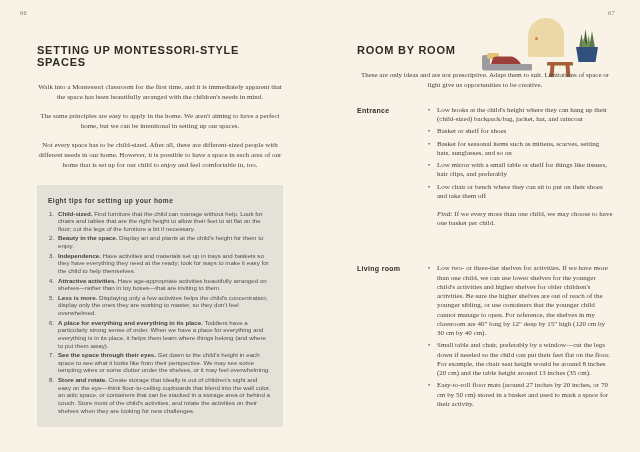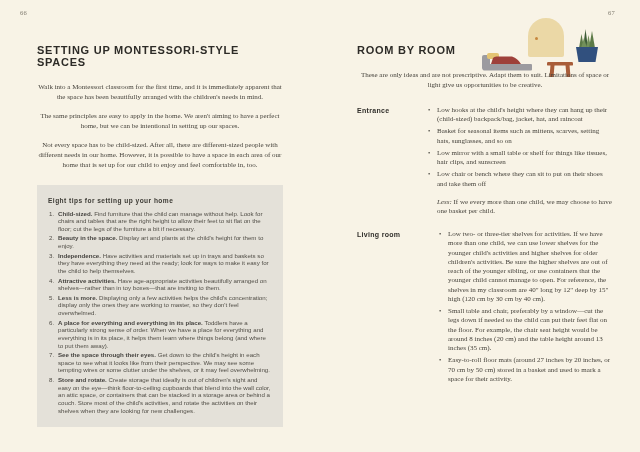--- a/index.html
+++ b/index.html
@@ -182,35 +182,39 @@
 
     <div class="section">
       <div class="section-label">Entrance</div>
       <div class="section-body">
         <div class="bullet">
             <span class="bullet-dot">•</span>
             <span class="bullet-text">Low hooks at the child's height where they can hang up their (child-sized) backpack/bag, jacket, hat, and raincoat</span>
           </div>
         <div class="bullet">
             <span class="bullet-dot">•</span>
+            <span class="bullet-text">Basket or shelf for shoes</span>
+          </div>
+        <div class="bullet">
+            <span class="bullet-dot">•</span>
             <span class="bullet-text">Basket for seasonal items such as mittens, scarves, setting hats, sunglasses, and so on</span>
           </div>
         <div class="bullet">
             <span class="bullet-dot">•</span>
-            <span class="bullet-text">Low mirror with a small table or shelf for things like tissues, hair clips, and sunscreen</span>
+            <span class="bullet-text">Low mirror with a small table or shelf for things like tissues, hair clips, and preferably</span>
           </div>
         <div class="bullet">
             <span class="bullet-dot">•</span>
             <span class="bullet-text">Low chair or bench where they can sit to put on their shoes and take them off</span>
           </div>
-        <div class="note"><span class="note-label">Less:</span><span> If we every more than one child, we may choose to have one basket per child.</span></div>
+        <div class="note"><span class="note-label">Find:</span><span> If we every more than one child, we may choose to have one basket per child.</span></div>
       </div>
     </div>
 
-    <div class="section" style="margin-top:14px;gap:11px;">
+    <div class="section" style="margin-top:36px;">
       <div class="section-label">Living room</div>
       <div class="section-body">
         <div class="bullet">
             <span class="bullet-dot">•</span>
             <span class="bullet-text">Low two- or three-tier shelves for activities. If we have more than one child, we can use lower shelves for the younger child's activities and higher shelves for older children's activities. Be sure the higher shelves are out of reach of the younger sibling, or use containers that the younger child cannot manage to open. For reference, the shelves in my classroom are 40" long by 12" deep by 15" high (120 cm by 30 cm by 40 cm).</span>
           </div>
         <div class="bullet">
             <span class="bullet-dot">•</span>
             <span class="bullet-text">Small table and chair, preferably by a window—cut the legs down if needed so the child can put their feet flat on the floor. For example, the chair seat height would be around 8 inches (20 cm) and the table height around 13 inches (35 cm).</span>
           </div>

